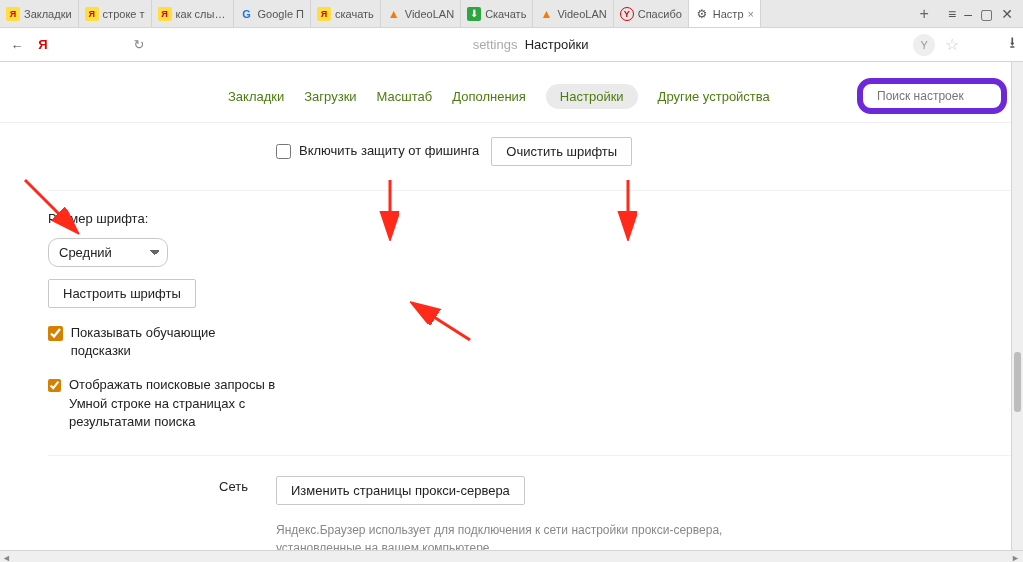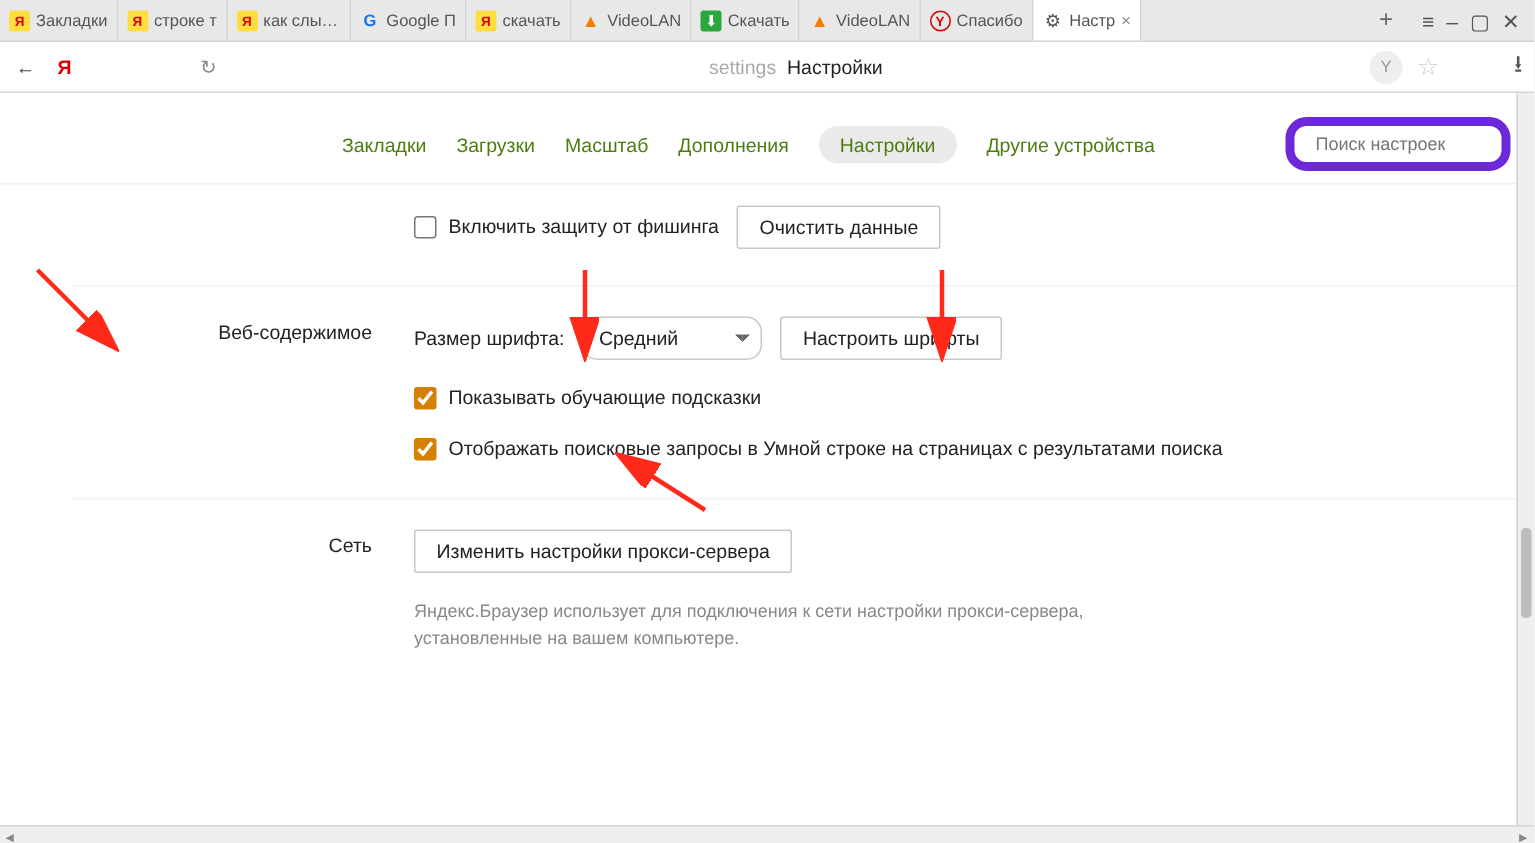--- a/index.html
+++ b/index.html
@@ -258,27 +258,26 @@
     </div>
 
   <div class="section" style="padding-top:14px;">
     <div class="label"></div>
     <div class="body">
       <div class="row">
         <label class="chk">
           <input type="checkbox" style="">
           <span>Включить защиту от фишинга</span>
         </label>
-        <button class="btn">Очистить данные</button>
+        <button class="btn">Очистить шрифты</button>
       </div>
     </div>
   </div>
 
   <div class="section">
-    <div class="label">Веб-содержимое</div>
     <div class="body">
       <div class="row">
         <label>Размер шрифта:</label>
         <select class="sel">
           <option>Средний</option>
         </select>
         <button class="btn">Настроить шрифты</button>
       </div>
       <label class="chk">
         <input type="checkbox" checked="" style="">
@@ -288,21 +287,21 @@
         <input type="checkbox" checked="" style="">
         <span>Отображать поисковые запросы в Умной строке на страницах с результатами поиска</span>
       </label>
     </div>
   </div>
 
   <div class="section" style="border-bottom:none;">
     <div class="label">Сеть</div>
     <div class="body">
       <div class="row">
-        <button class="btn">Изменить настройки прокси-сервера</button>
+        <button class="btn">Изменить страницы прокси-сервера</button>
       </div>
       <div class="hint">Яндекс.Браузер использует для подключения к сети настройки прокси-сервера, установленные на вашем компьютере.</div>
     </div>
   </div>
 
 </div>
 
 <div class="vscroll">
     <div class="thumb"></div>
   </div>

